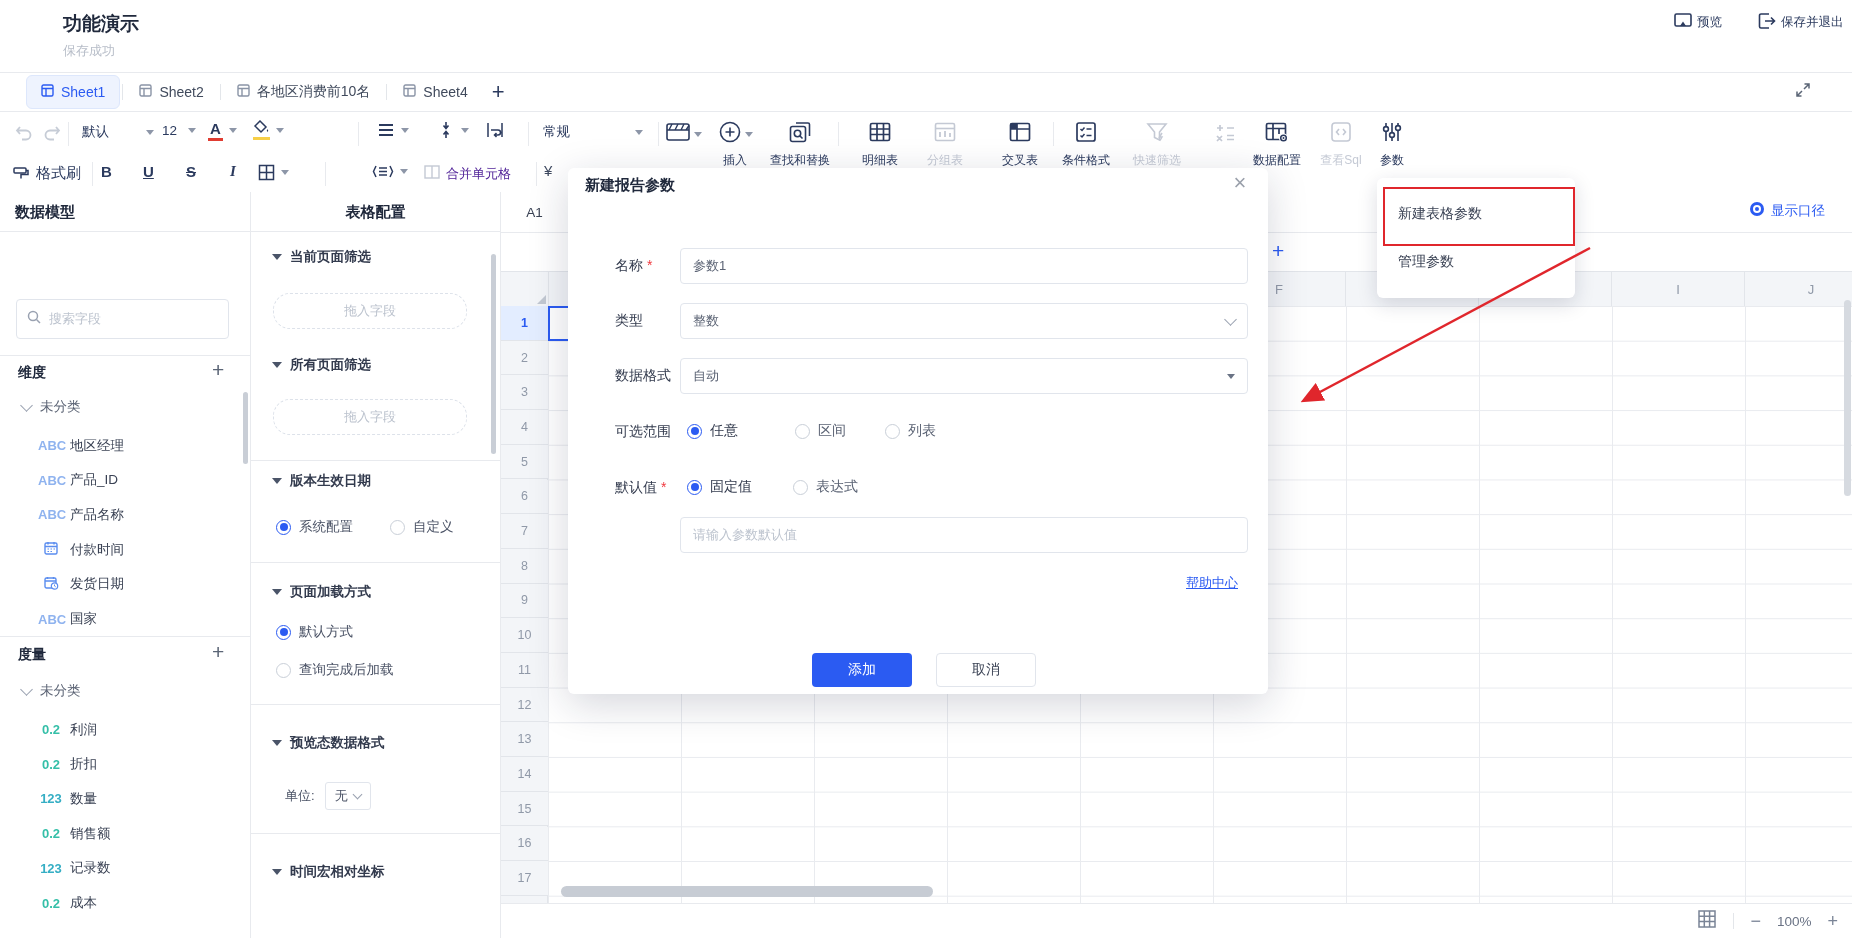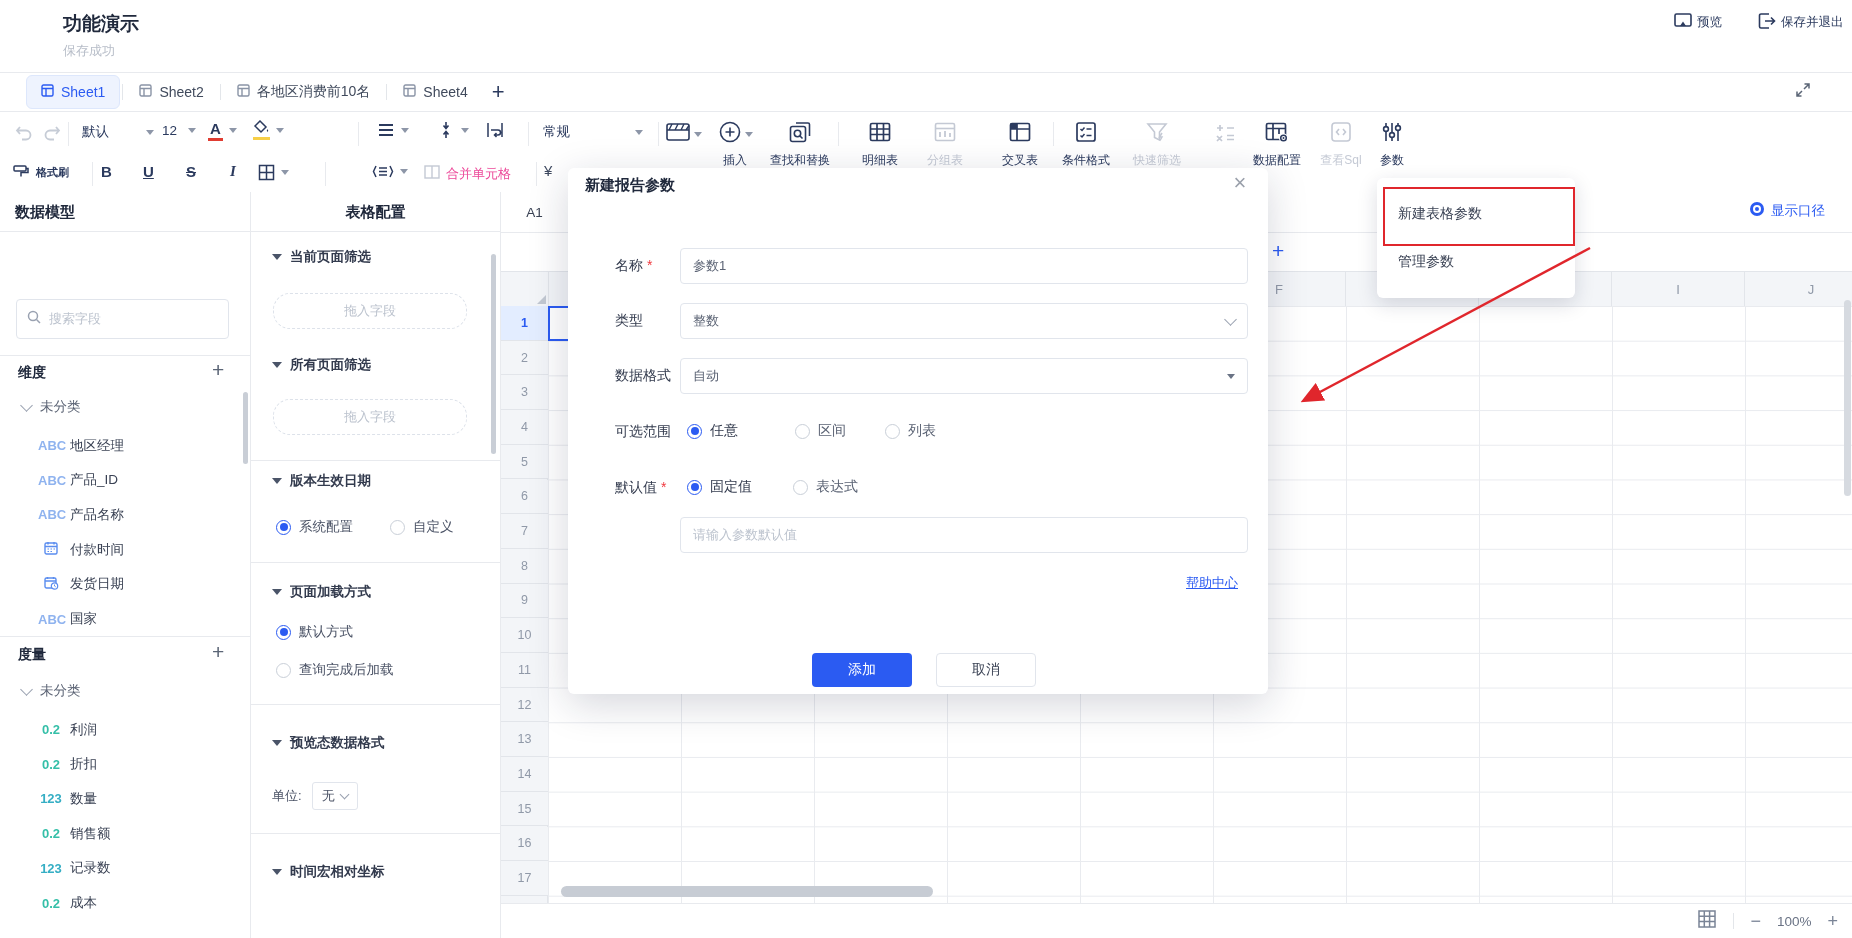--- a/index.html
+++ b/index.html
@@ -173,21 +173,21 @@
         <span style="flex:1;">常规</span>
         <span class="caret"></span>
       </div>
     <div class="vline" style="left:658px;top:10px;height:24px;"></div>
 
     <div class="abs tchip" style="left:12px;top:52px;">
       <svg width="18" height="16" viewBox="0 0 18 16">
           <rect x="2" y="2" width="12" height="5" rx="1" fill="none" stroke="#2b3a5e" stroke-width="1.5"></rect>
           <path d="M14 4.5 h2 v4 h-7 v4" fill="none" stroke="#2b3a5e" stroke-width="1.5"></path>
         </svg>
-      <span style="font-size:11px;font-weight:bold;">格式刷</span>
+      <span style="font-size:15px;">格式刷</span>
     </div>
     <div class="vline" style="left:92px;top:50px;height:24px;"></div>
     <div class="abs tgly" style="left:101px;top:51px;">B</div>
     <div class="abs tgly" style="left:143px;top:51px;text-decoration:underline;">U</div>
     <div class="abs tgly" style="left:186px;top:51px;text-decoration:line-through;">S</div>
     <div class="abs tgly" style="left:230px;top:51px;font-style:italic;font-family:'Liberation Serif',serif;">I</div>
     <div class="abs tchip" style="left:258px;top:52px;">
         <svg width="17" height="17" viewBox="0 0 17 17">
           <rect x="1.5" y="1.5" width="14" height="14" fill="none" stroke="#2b3a5e" stroke-width="1.5"></rect>
           <path d="M8.5 1.5 V15.5 M1.5 8.5 H15.5" stroke="#2b3a5e" stroke-width="1.5"></path>
@@ -198,21 +198,21 @@
     <div class="abs tchip" style="left:372px;top:52px;">
         <svg width="22" height="15" viewBox="0 0 22 15">
           <path d="M4 2 L1.5 7.5 L4 13 M18 2 L20.5 7.5 L18 13 M7 4 H15 M7 7.5 H15 M7 11 H15" fill="none" stroke="#2b3a5e" stroke-width="1.5"></path>
         </svg>
         <span class="caret"></span>
       </div>
     <div class="abs" style="left:424px;top:53px;"><svg width="16" height="14" viewBox="0 0 16 14">
           <rect x="1" y="1" width="14" height="12" fill="none" stroke="#c4c9d4" stroke-width="1.4"></rect>
           <path d="M8 1 V13" stroke="#c4c9d4" stroke-width="1.4"></path>
         </svg></div>
-    <div class="abs" style="left:446px;top:53px;font-size:13px;color:#ec4899;">合并单元格</div>
+    <div class="abs" style="left:446px;top:53px;font-size:13px;color:#4c1d95;">合并单元格</div>
     <div class="vline" style="left:536px;top:50px;height:24px;"></div>
     <div class="abs" style="left:544px;top:50px;font-size:15px;color:#3f4a61;">¥</div>
 
     <div id="bigbtns">
         <div class="tbig" style="left: 653px; top: 8px; width: 60px;">
           <span style="display:flex;align-items:center;gap:3px;">
             <span><svg width="26" height="24" viewBox="0 0 26 24">
                 <rect x="2" y="4" width="22" height="16" rx="2" fill="none" stroke="#2b3a5e" stroke-width="1.6"></rect>
                 <path d="M2 10 H24 M7 4 L4 10 M13 4 L10 10 M19 4 L16 10 M24 5.5 L21 10" stroke="#2b3a5e" stroke-width="1.4"></path>
               </svg></span>
@@ -463,21 +463,21 @@
         </div>
         <div class="rditem" style="left: 25px; top: 469px;">
           <span class="rd"></span>
           <span>查询完成后加载</span>
         </div>
         <div class="hline" style="left: 0px; top: 512px; width: 249px;"></div>
         <div class="sechead" style="left: 21px; top: 542px;">
           <span class="tri-down"></span>
           <span>预览态数据格式</span>
         </div>
-        <div class="abs" style="left: 21px; top: 590px; display: flex; align-items: center; gap: 10px;">
+        <div class="abs" style="left: 34px; top: 590px; display: flex; align-items: center; gap: 10px;">
           <span style="font-size:13px;color:#4a5265;">单位:</span>
 <span style="border:1px solid #e1e5ec;border-radius:3px;min-width:44px;height:26px;display:inline-flex;align-items:center;justify-content:center;gap:6px;font-size:13px;color:#4a5265;cursor:pointer;">无<span class="chev" style="width:6px;height:6px;"></span></span>
         </div>
         <div class="hline" style="left: 0px; top: 641px; width: 249px;"></div>
         <div class="sechead" style="left: 21px; top: 671px;">
           <span class="tri-down"></span>
           <span>时间宏相对坐标</span>
         </div>
       </div>
     <div class="sb" style="left:240px;top:62px;width:5px;height:200px;"></div>

